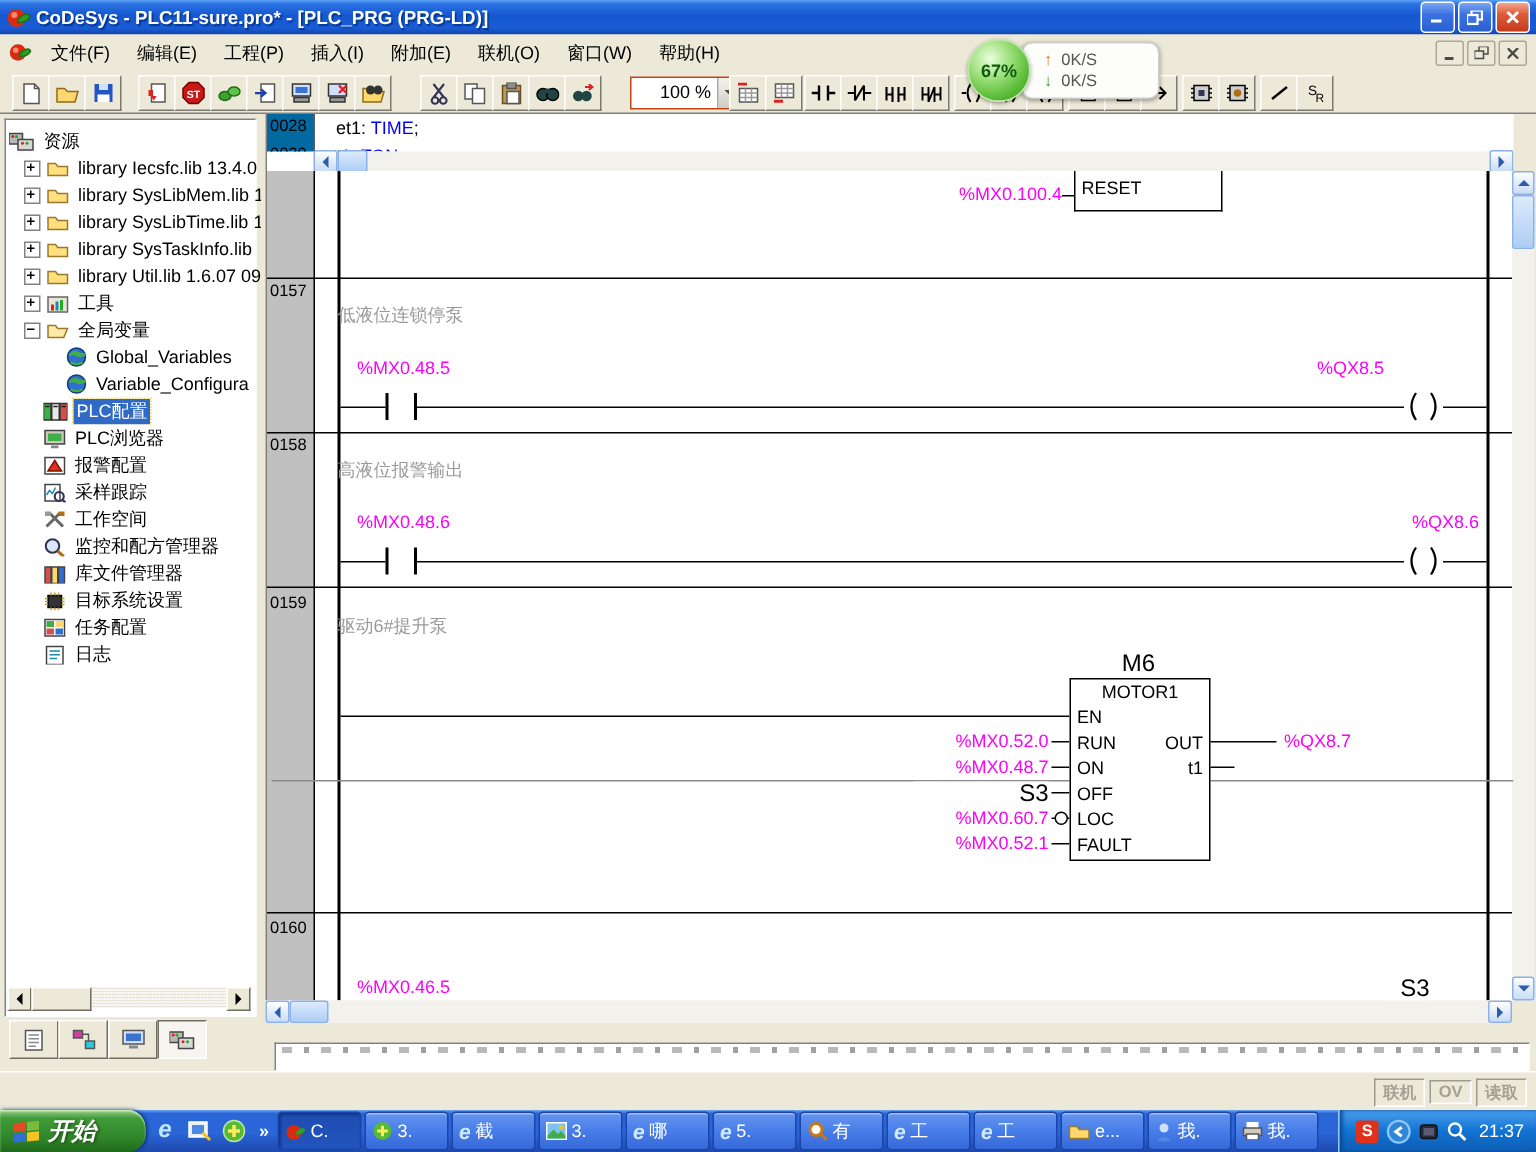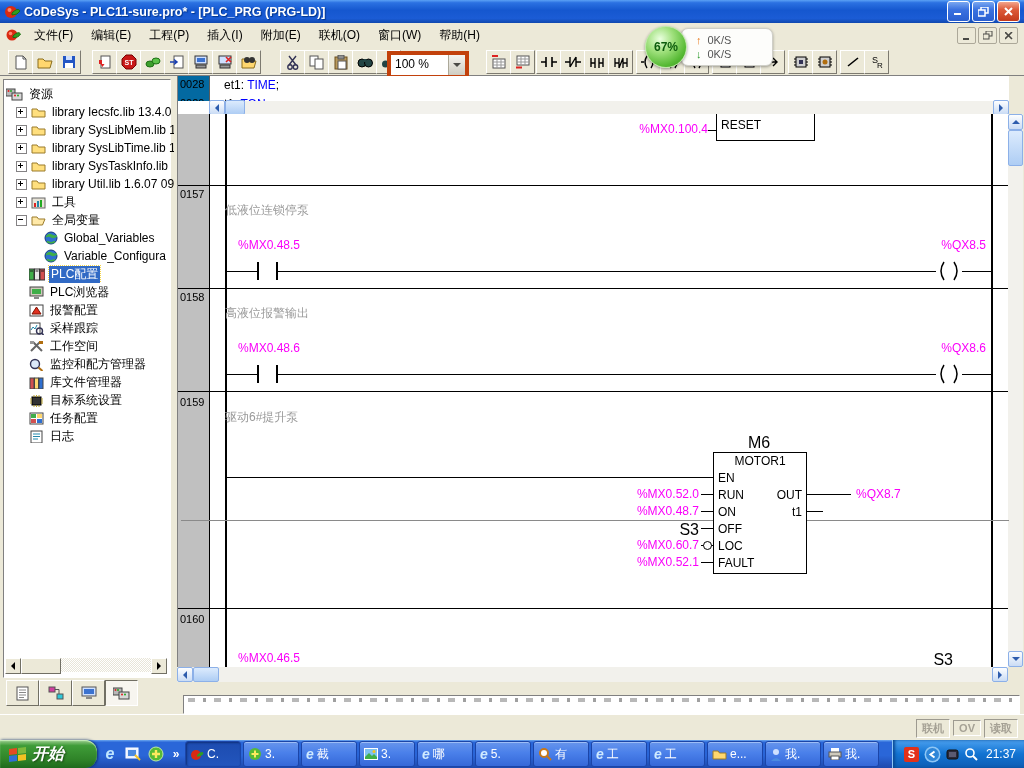--- a/index.html
+++ b/index.html
@@ -17,21 +17,21 @@
   #wincontrols{position:absolute;right:4px;top:1px;display:flex;}
   
   #menubar{left:0;top:23px;width:1024px;height:24px;background:#ece9d8;display:flex;align-items:center;border-bottom:1px solid #ece9d8;}
   .menu-item{padding:3px 9px;white-space:nowrap;}
   .mdibtn{width:17px;height:15px;background:#ece9d8;border:1px solid #aca899;border-radius:2px;margin-left:2px;
     display:flex;align-items:center;justify-content:center;}
   
   #toolbar{left:0;top:47px;width:1024px;height:28px;background:#ece9d8;border-bottom:1px solid #808080;}
   .tbtn{position:absolute;top:3px;width:23px;height:22px;background:#ece9d8;
     border:1px solid;border-color:#fff #7d7a70 #7d7a70 #fff;display:flex;align-items:center;justify-content:center;}
-  #zoombox{position:absolute;left:387px;top:4px;width:74px;height:20px;background:#fff;border:4px solid #c2410c;display:flex;}
+  #zoombox{position:absolute;left:420px;top:4px;width:74px;height:20px;background:#fff;border:1px solid #c2410c;display:flex;text-align:right;}
   #zoombox .zval{flex:1;padding:2px 4px;font-size:12px;}
   #zoombox .zarrow{width:16px;background:linear-gradient(#f4f3ee,#cfcdc2);border-left:1px solid #aca899;display:flex;align-items:center;justify-content:center;}
   .tri-dn{width:0;height:0;border-left:4px solid transparent;border-right:4px solid transparent;border-top:4px solid #4a4a46;}
   
   #leftpanel{left:3px;top:79px;width:166px;height:597px;background:#fff;
     border:1px solid;border-color:#808080 #fff #fff #808080;}
   .trow{position:absolute;left:2px;width:158px;height:18px;display:flex;align-items:center;white-space:nowrap;overflow:hidden;}
   .pm{width:9px;height:9px;border:1px solid #848284;background:#fff;flex:none;margin-right:4px;position:relative;}
   .pm i{position:absolute;left:1px;top:3px;width:5px;height:1px;background:#000;}
   .pm.plus b{position:absolute;left:3px;top:1px;width:1px;height:5px;background:#000;}
@@ -663,21 +663,21 @@
     <div class="hline" style="left:530px;top:16px;width:8px"></div>
     <div class="abs" style="left:538px;top:-4px;width:97px;height:30px;border-left:1px solid #000;border-right:1px solid #000;border-bottom:1px solid #000;background:#fff;">
       <span style="position:absolute;left:4px;top:8px">RESET</span>
     </div>
 
     <div class="lnum" style="top:74px">0157</div>
     <div class="ncomment" style="top:88px">低液位连锁停泵</div>
     <div class="vlabel" style="left:60px;top:124px">%MX0.48.5</div>
     <div class="hline" style="left:49px;top:157px;width:764px"></div>
     <div class="contact" style="left:79px;top:148px"></div>
-    <div class="vlabel" style="left:728px;top:124px;width:80px;text-align:right">%QX8.5</div>
+    <div class="vlabel" style="left:700px;top:124px;width:80px;">%QX8.5</div>
     <div class="coil" style="left:758px;top:147px">
         <svg width="26" height="20">
           <path d="M8 1 q-6 9 0 18 M18 1 q6 9 0 18" stroke="#000" stroke-width="1.5" fill="none"></path>
         </svg>
       </div>
 
     <div class="lnum" style="top:177px">0158</div>
     <div class="ncomment" style="top:191px">高液位报警输出</div>
     <div class="vlabel" style="left:60px;top:227px">%MX0.48.6</div>
     <div class="hline" style="left:49px;top:260px;width:764px"></div>

